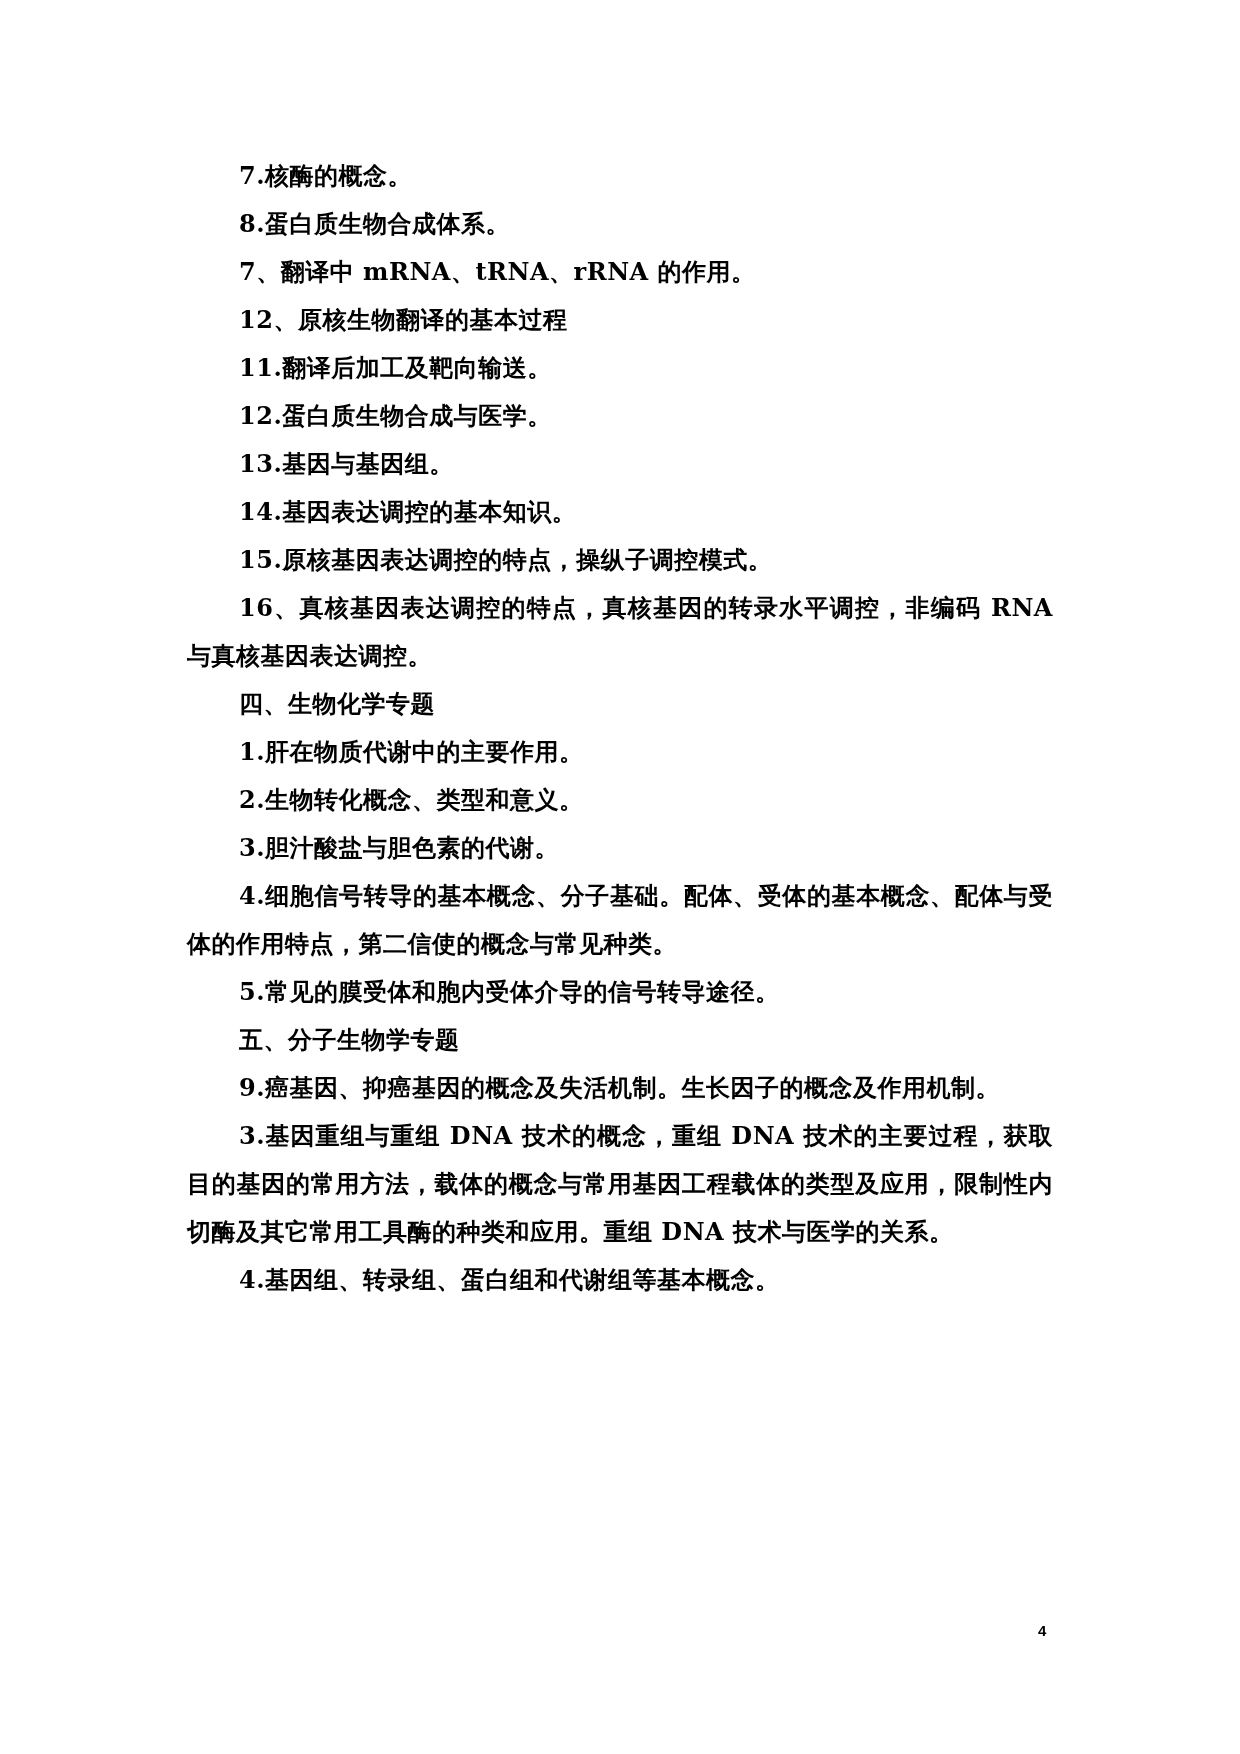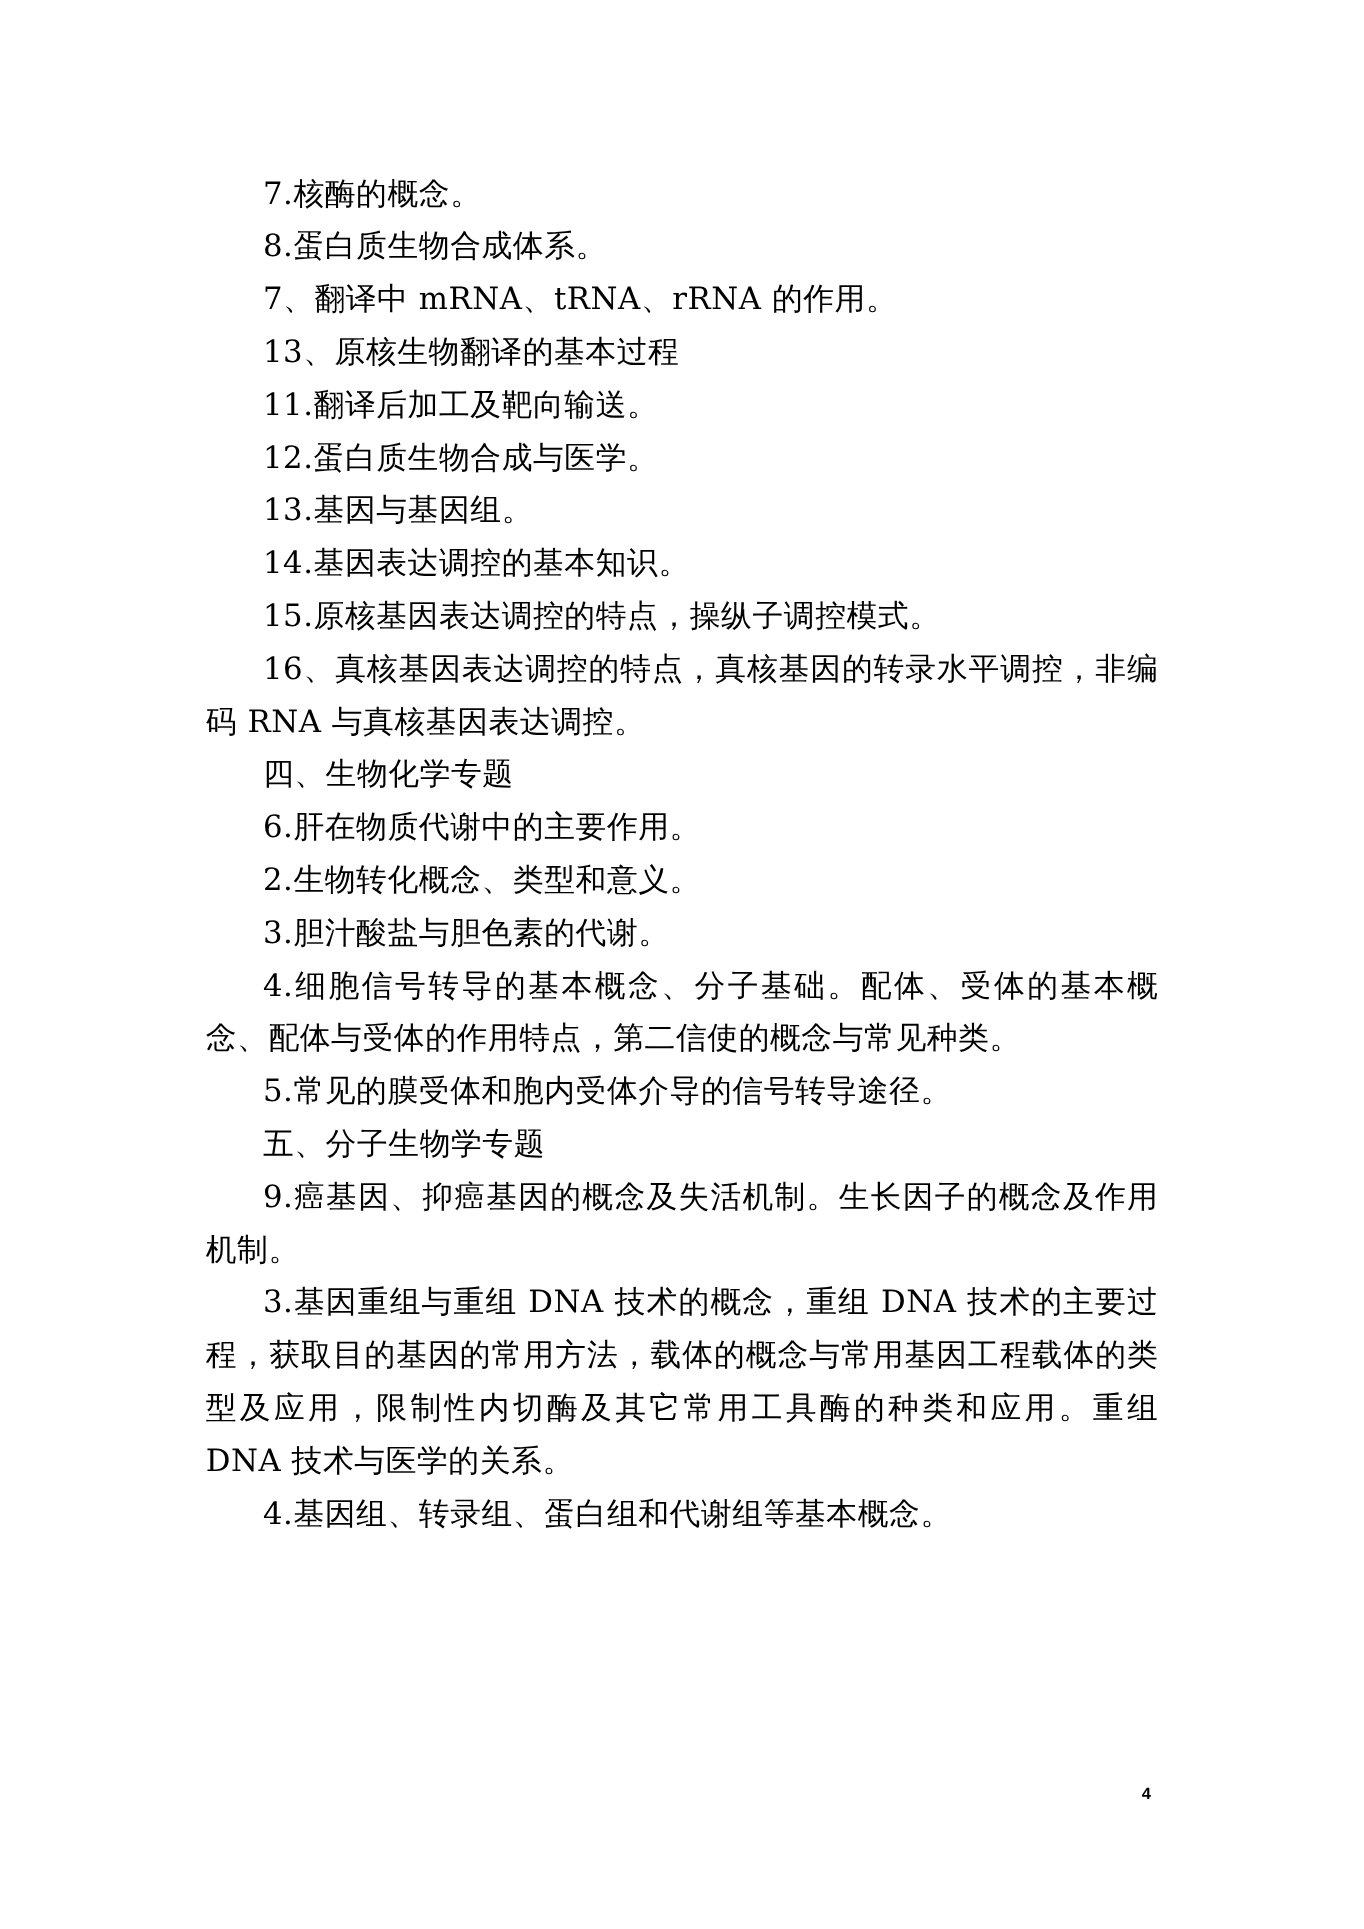--- a/index.html
+++ b/index.html
@@ -12,52 +12,53 @@
       color: #000000;
     }
     .page-body {
       position: absolute;
       left: 187px;
       top: 152px;
       width: 866px;
     }
     .para {
       margin: 0;
-      font-size: 28px;
+      font-size: 24px;
       line-height: 48px;
       text-indent: 52px;
       text-align: justify;
       letter-spacing: 0.5px;
       white-space: normal;
+      font-weight: bold;
     }
     .page-number {
       position: absolute;
       left: 1038px;
       top: 1622px;
       font-family: "Liberation Sans", sans-serif;
       font-weight: bold;
       font-size: 15px;
     }
   </style>
 </head>
 <body>
 
 <div class="page-body">
   <p class="para">7.核酶的概念。</p>
   <p class="para">8.蛋白质生物合成体系。</p>
   <p class="para">7、翻译中 mRNA、tRNA、rRNA 的作用。</p>
-  <p class="para">13、原核生物翻译的基本过程</p>
+  <p class="para">12、原核生物翻译的基本过程</p>
   <p class="para">11.翻译后加工及靶向输送。</p>
   <p class="para">12.蛋白质生物合成与医学。</p>
   <p class="para">13.基因与基因组。</p>
   <p class="para">14.基因表达调控的基本知识。</p>
   <p class="para">15.原核基因表达调控的特点，操纵子调控模式。</p>
   <p class="para">16、真核基因表达调控的特点，真核基因的转录水平调控，非编码 RNA 与真核基因表达调控。</p>
   <p class="para">四、生物化学专题</p>
-  <p class="para">6.肝在物质代谢中的主要作用。</p>
+  <p class="para">1.肝在物质代谢中的主要作用。</p>
   <p class="para">2.生物转化概念、类型和意义。</p>
   <p class="para">3.胆汁酸盐与胆色素的代谢。</p>
   <p class="para">4.细胞信号转导的基本概念、分子基础。配体、受体的基本概念、配体与受体的作用特点，第二信使的概念与常见种类。</p>
   <p class="para">5.常见的膜受体和胞内受体介导的信号转导途径。</p>
   <p class="para">五、分子生物学专题</p>
   <p class="para">9.癌基因、抑癌基因的概念及失活机制。生长因子的概念及作用机制。</p>
   <p class="para">3.基因重组与重组 DNA 技术的概念，重组 DNA 技术的主要过程，获取目的基因的常用方法，载体的概念与常用基因工程载体的类型及应用，限制性内切酶及其它常用工具酶的种类和应用。重组 DNA 技术与医学的关系。</p>
   <p class="para">4.基因组、转录组、蛋白组和代谢组等基本概念。</p>
 </div>
 

